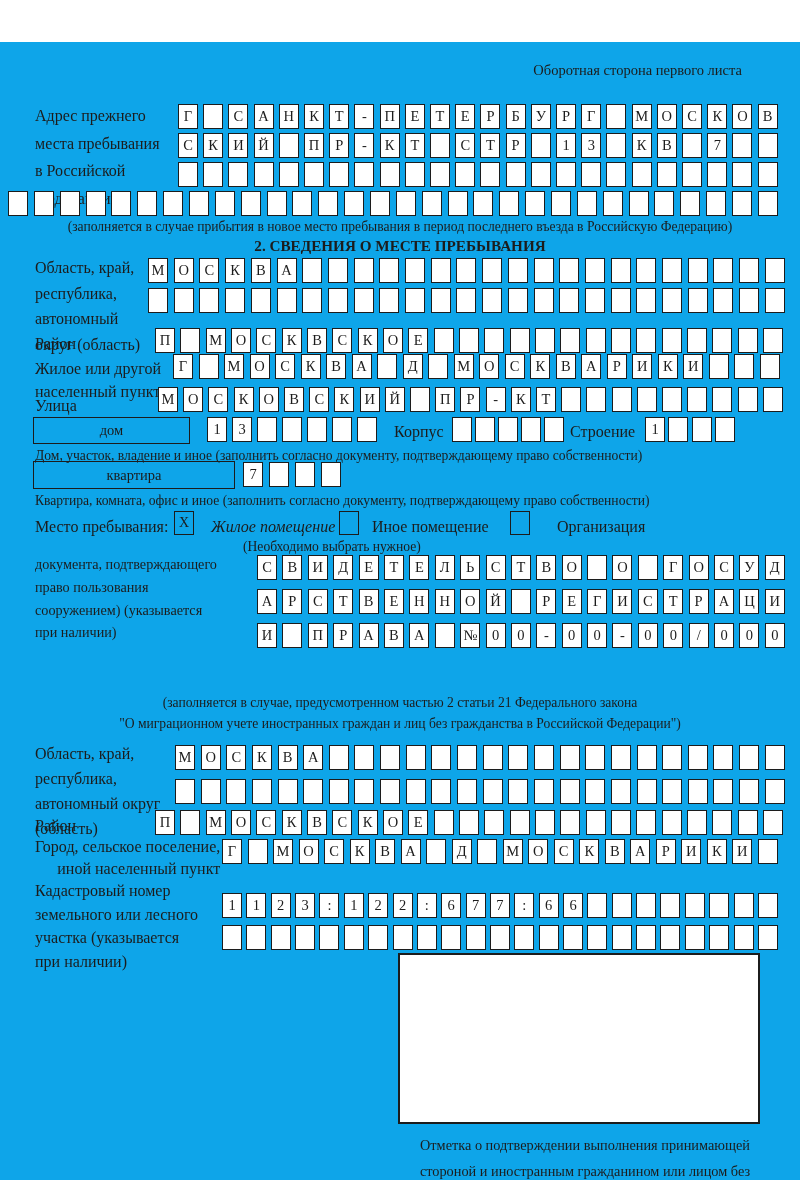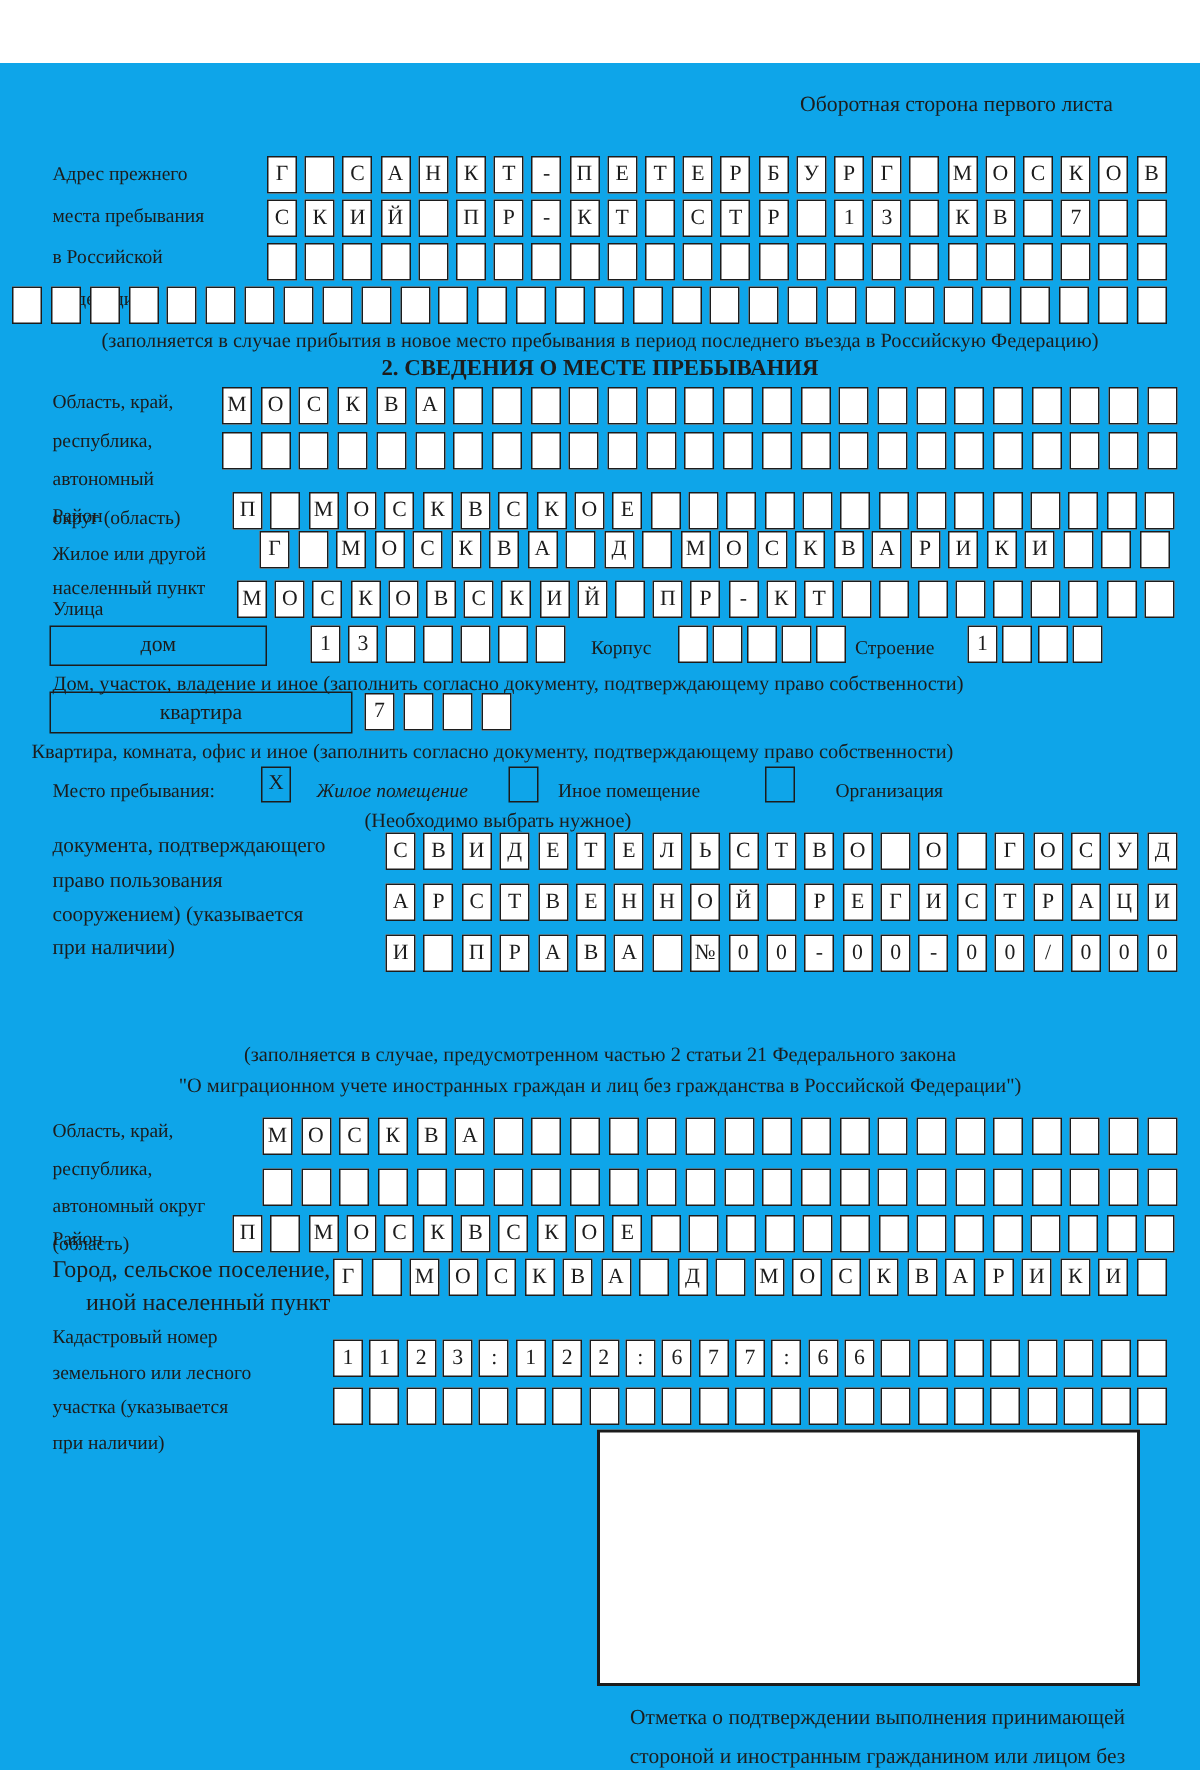--- a/index.html
+++ b/index.html
@@ -1,19 +1,19 @@
 <!DOCTYPE html>
 <html><head>
 <meta charset="utf-8">
 <style>
   html,body{margin:0;padding:0;background:#fff;}
   .page{position:relative;width:800px;height:1180px;background:#0ea5e9;
         font-family:"Liberation Serif","DejaVu Serif",serif;color:#1c1c1c;overflow:hidden;margin-top:42px;}
   .abs{position:absolute;}
-  .lbl{font-size:13px;line-height:27px;}
+  .lbl{font-size:16px;line-height:27px;}
   .lines div{white-space:nowrap;}
   .cellrow{display:flex;justify-content:space-between;}
   .cell{width:20px;height:25px;border:1.5px solid #1c1c1c;box-sizing:border-box;
         display:flex;align-items:center;justify-content:center;
         font-size:14.5px;flex:0 0 auto;background:#fff;}
   .boxfield{border:1.5px solid #1c1c1c;box-sizing:border-box;display:flex;
         align-items:center;justify-content:center;font-size:14.5px;}
   .chk{width:20px;height:24px;border:1.5px solid #1c1c1c;box-sizing:border-box;
         display:flex;align-items:center;justify-content:center;font-size:14px;}
   .note{font-size:13.6px;}
@@ -291,21 +291,21 @@
       <span class="cell"></span>
       <span class="cell"></span>
       <span class="cell"></span>
       <span class="cell"></span>
       <span class="cell"></span>
       <span class="cell"></span>
       <span class="cell"></span>
       <span class="cell"></span>
     </div>
 
-  <div class="abs boxfield" style="left:33px;top:375px;width:145px;height:27px;">дом</div>
+  <div class="abs boxfield" style="left:33px;top:375px;width:157px;height:27px;">дом</div>
   <div class="abs cellrow" style="left:207px;top:375px;width:170px;">
       <span class="cell">1</span>
       <span class="cell">3</span>
       <span class="cell"></span>
       <span class="cell"></span>
       <span class="cell"></span>
       <span class="cell"></span>
       <span class="cell"></span>
     </div>
   <div class="abs lbl" style="left:394px;top:376px;">Корпус</div>
@@ -325,21 +325,21 @@
     </div>
   <div class="abs note" style="left:35px;top:406px;">Дом, участок, владение и иное (заполнить согласно документу, подтверждающему право собственности)</div>
 
   <div class="abs boxfield" style="left:33px;top:419px;width:202px;height:28px;">квартира</div>
   <div class="abs cellrow" style="left:243px;top:420px;width:98px;">
       <span class="cell">7</span>
       <span class="cell"></span>
       <span class="cell"></span>
       <span class="cell"></span>
     </div>
-  <div class="abs note" style="left:21px;top:451px;">Квартира, комната, офис и иное (заполнить согласно документу, подтверждающему право собственности)</div>
+  <div class="abs note" style="left:35px;top:451px;">Квартира, комната, офис и иное (заполнить согласно документу, подтверждающему право собственности)</div>
 
   <div class="abs lbl" style="left:35px;top:471px;text-align:right;">Место пребывания:</div>
   <div class="abs chk" style="left:174px;top:469px;">X</div>
   <div class="abs lbl" style="left:211px;top:471px;font-style:italic;">Жилое помещение</div>
   <div class="abs chk" style="left:339px;top:469px;"></div>
   <div class="abs lbl" style="left:372px;top:471px;">Иное помещение</div>
   <div class="abs chk" style="left:510px;top:469px;"></div>
   <div class="abs lbl" style="left:557px;top:471px;">Организация</div>
   <div class="abs note" style="left:243px;top:497px;">(Необходимо выбрать нужное)</div>
 

